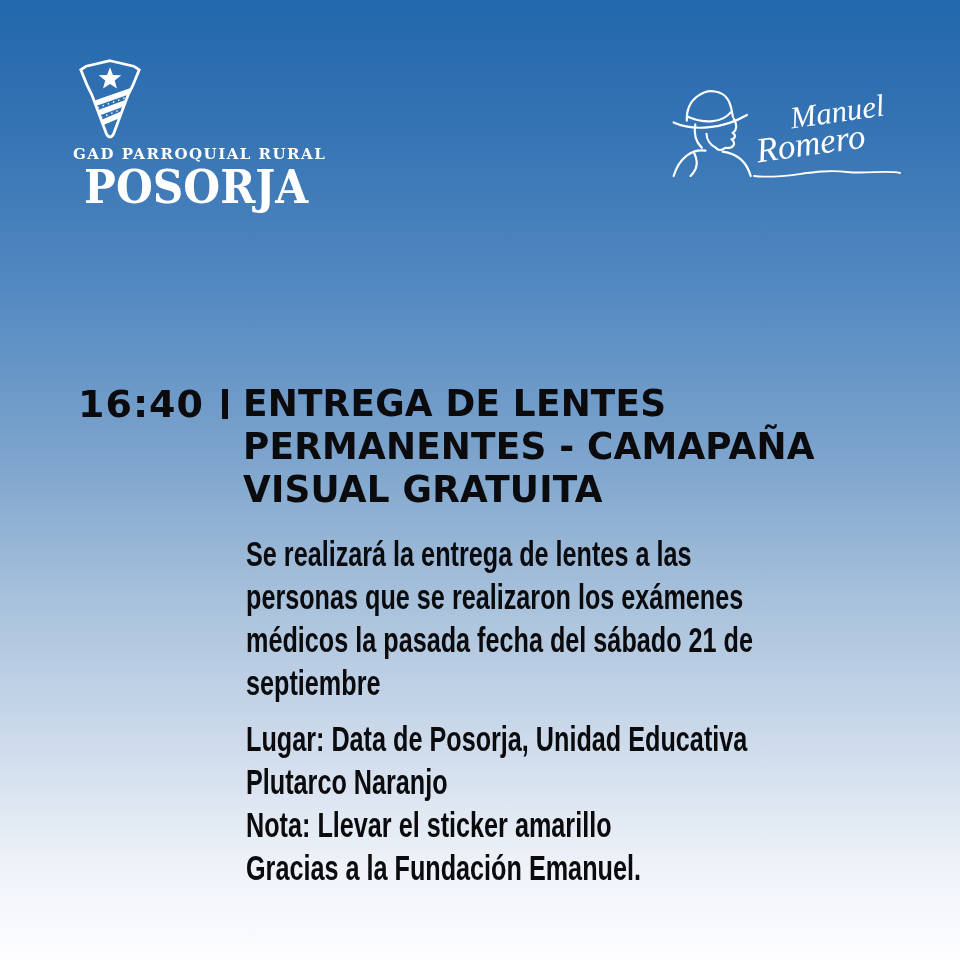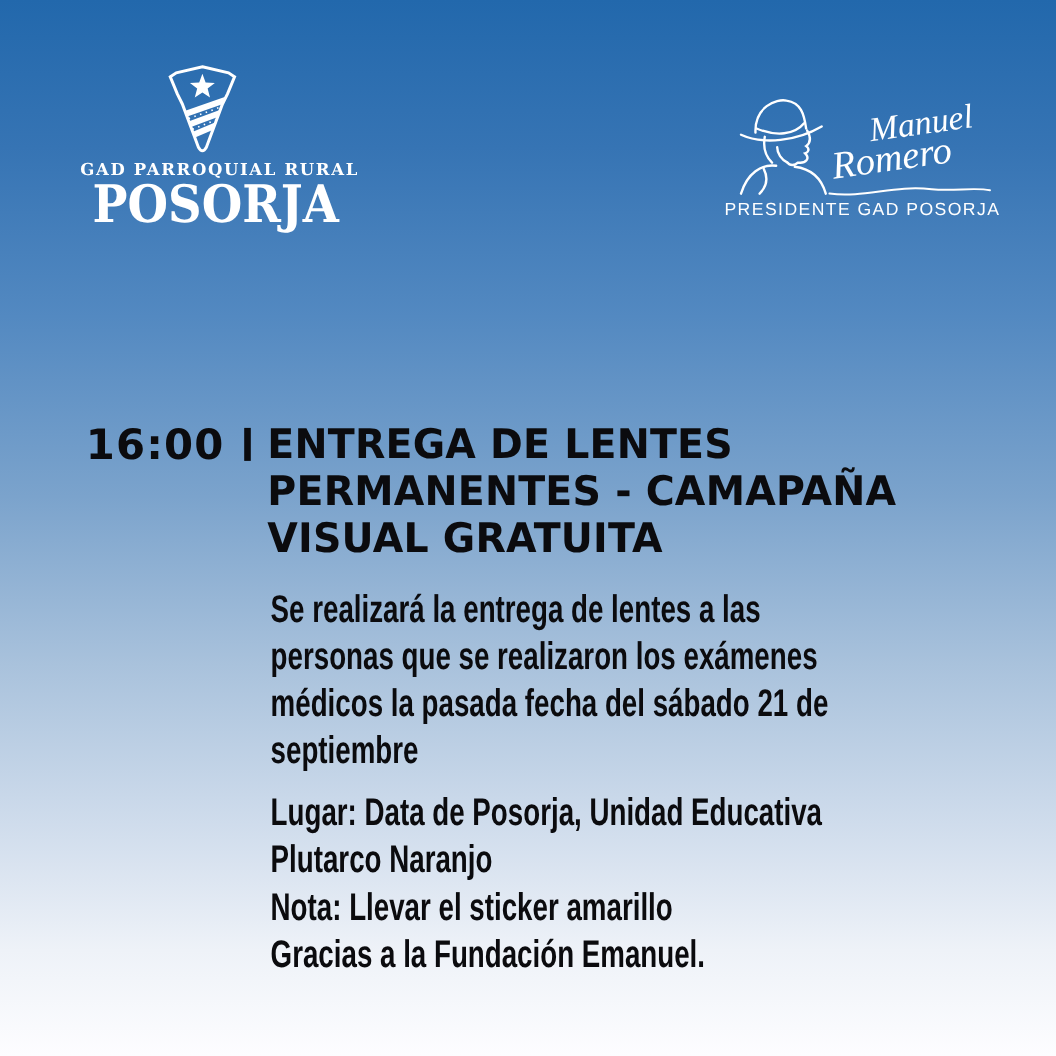--- a/index.html
+++ b/index.html
@@ -4,21 +4,21 @@
 <style>
   html,body { margin:0; padding:0; }
   .canvas {
     position:relative; width:960px; height:960px; overflow:hidden;
     font-family:"Liberation Sans", sans-serif;
     background:linear-gradient(180deg,
       #2268ac 0%, #3674b4 14%, #5389c1 30%, #7ba3cc 47%,
       #a9c2dc 63%, #cfdcec 78%, #eef2f8 90%, #fdfdff 100%);
   }
   
-  .left-logo { position:absolute; left:73px; top:58px; width:222px; text-align:center; color:#fff; }
+  .left-logo { position:absolute; left:73px; top:58px; width:222px; color:#fff; }
   .shield-wrap { height:84px; }
   .org-type {
     font-family:"DejaVu Serif", serif; font-weight:bold; font-size:15px;
     letter-spacing:1.5px; margin-top:3px; white-space:nowrap;
   }
   .org-name {
     font-family:"DejaVu Serif", serif; font-weight:bold; font-size:47px;
     line-height:1.02; transform:scaleX(.9); transform-origin:50% 0; white-space:nowrap;
   }
   
@@ -103,24 +103,23 @@
       <path d="M29,49 C27,60 30,68 36,74"></path>
       <path d="M6,104 C12,84 26,75 40,77"></path>
       <path d="M58,78 C74,80 84,90 88,104"></path>
       <path d="M28,80 C33,90 30,98 24,104"></path>
     </svg>
     <div class="sig sig-first">Manuel</div>
     <div class="sig sig-last">Romero</div>
     <svg class="sig-flourish" width="150" height="14" viewBox="0 0 150 14" fill="none" stroke="#ffffff" stroke-width="1.8" stroke-linecap="round">
       <path d="M2,10 C35,14 60,2 95,6 C115,8 135,4 148,7"></path>
     </svg>
-    <div class="right-title">PRESIDENTE GAD POSORJA</div>
   </div>
 
-  <div class="event-time">16:00</div>
+  <div class="event-time">16:40</div>
   <div class="title-separator"></div>
 
   <div class="event-title">
     <div>ENTREGA DE LENTES</div>
     <div>PERMANENTES - CAMAPAÑA</div>
     <div>VISUAL GRATUITA</div>
   </div>
 
   <div class="condensed event-description">
     <div>Se realizará la entrega de lentes a las</div>

